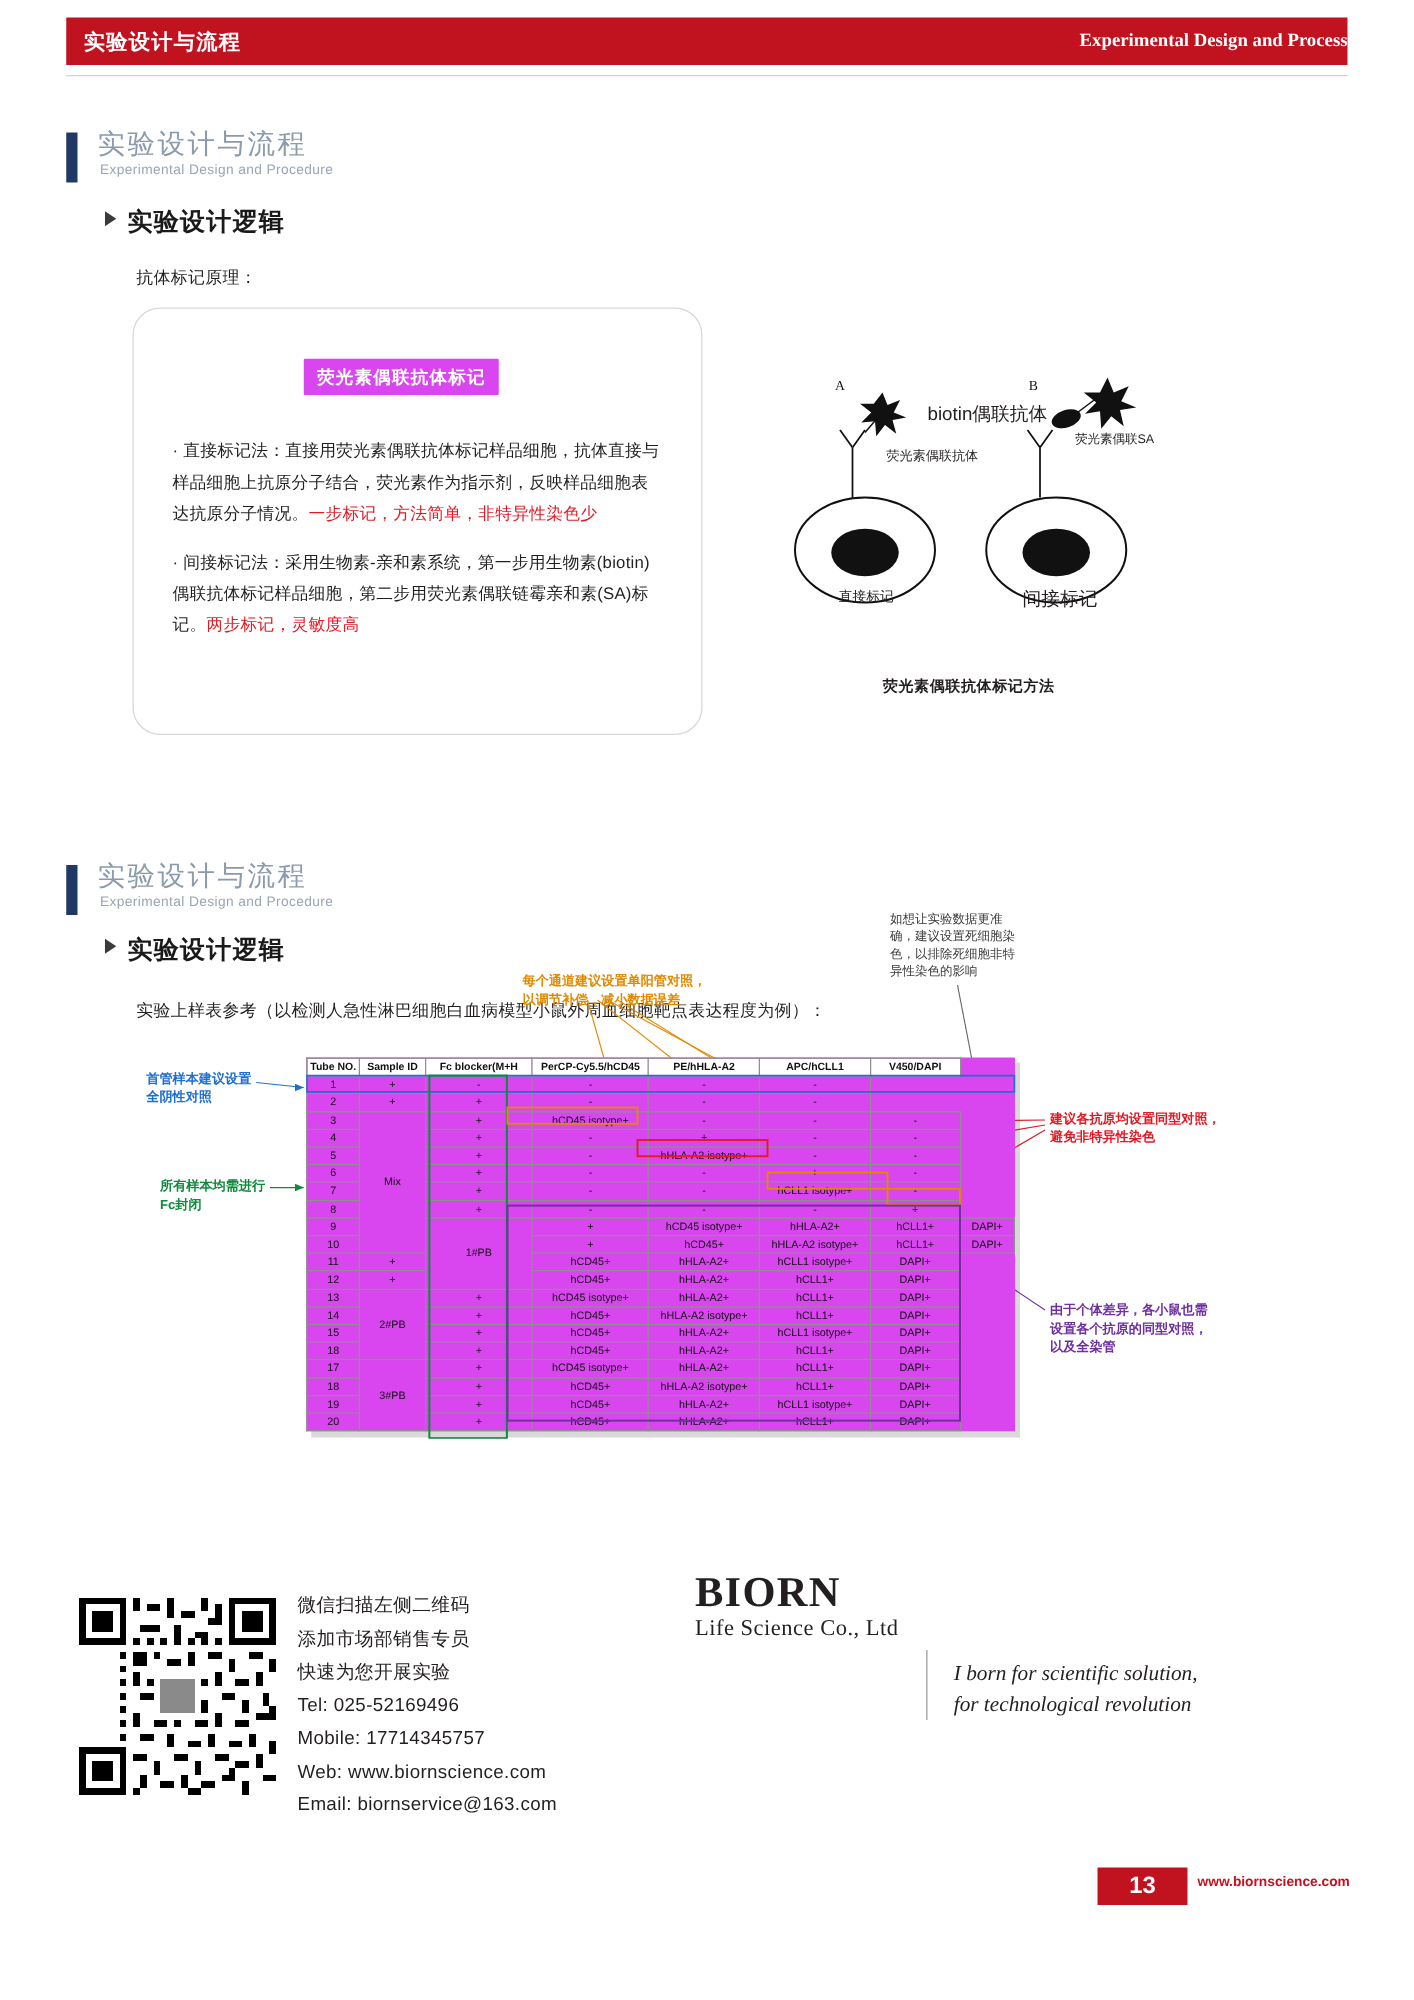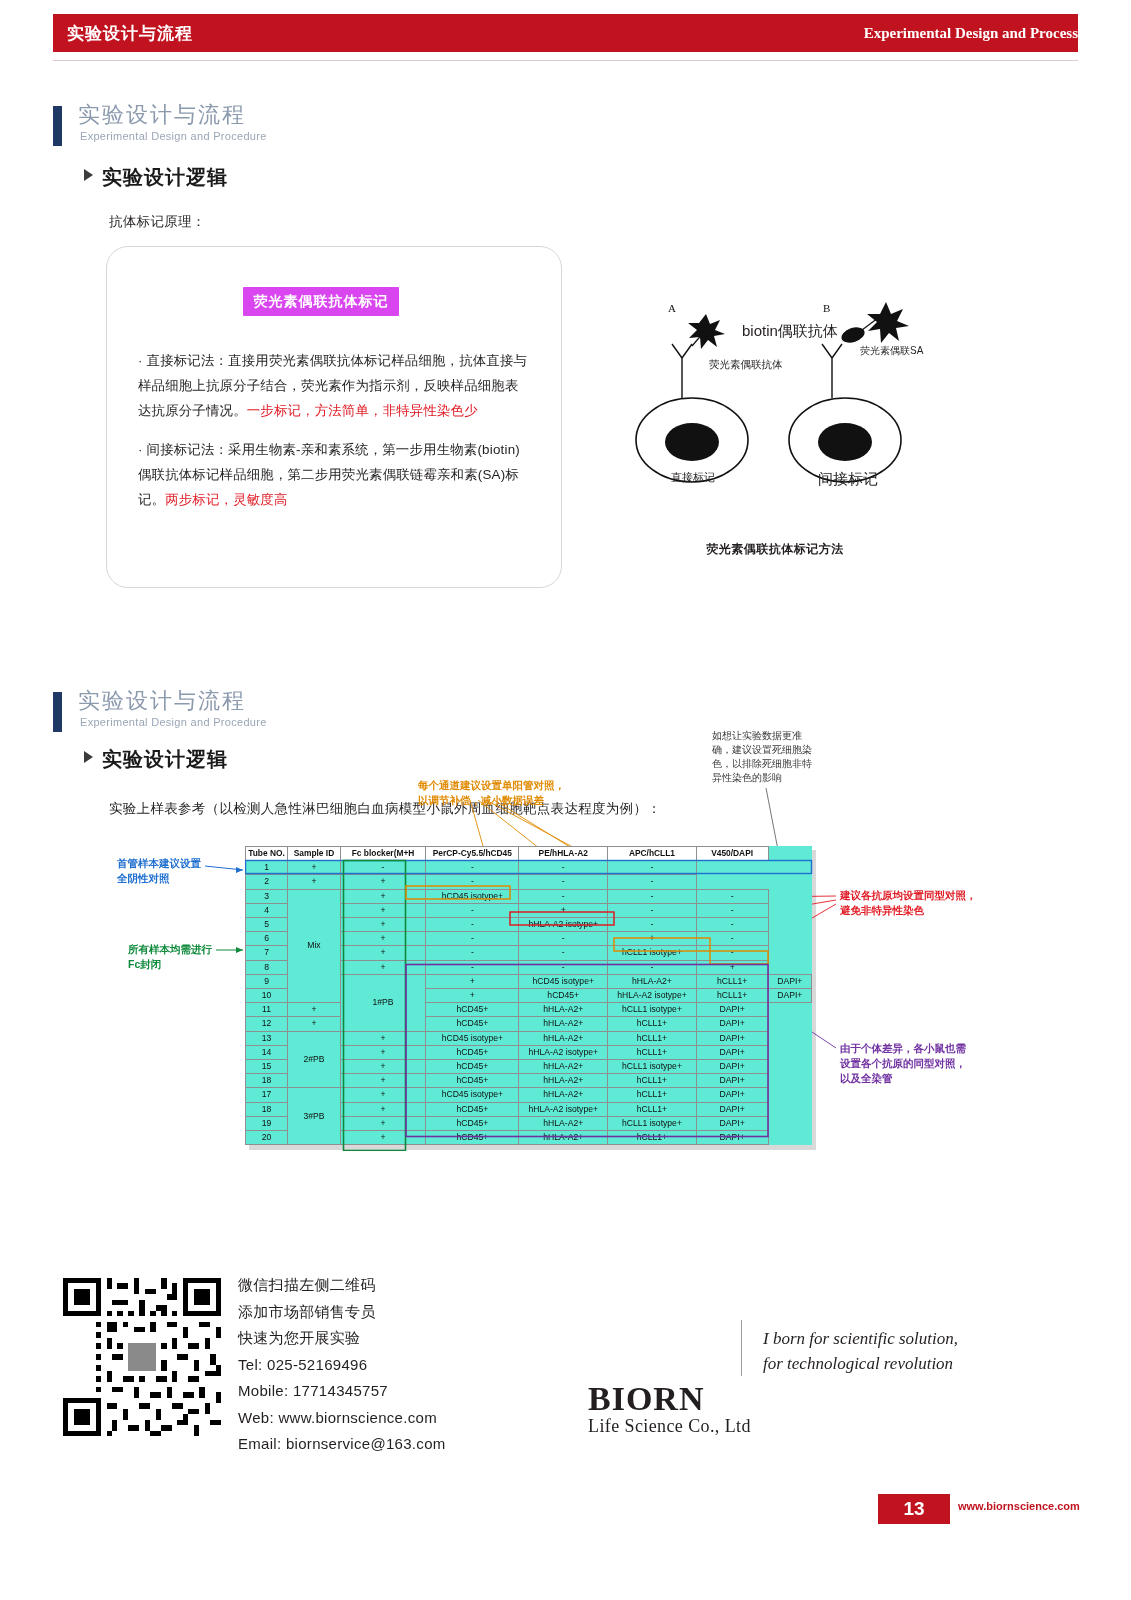--- a/index.html
+++ b/index.html
@@ -82,21 +82,21 @@
   
   .diagram { position:absolute; left:610px; top:290px; width:330px; height:240px; }
   .dg-cap {
     position:absolute; left:610px; top:497px; width:330px; text-align:center;
     font-size:12px; font-weight:bold; letter-spacing:0.5px;margin-top:44px;
   }
 
   
   .tbl-wrap { position:absolute; left:245px; top:846px; width:567px; }
   table.samp {
-    border-collapse:collapse; width:567px; background:#5eead4;
+    border-collapse:collapse; width:567px; background:#d946ef;
     font-size:8.6px; font-family:"Liberation Sans", sans-serif;
   }
   table.samp th, table.samp td {
     border:1px solid #8f8f8f; text-align:center; padding:0; height:13.2px;
     line-height:13.2px; white-space:nowrap; color:#111;
   }
   table.samp th { font-weight:bold; font-size:8.4px; background:#fff; }
   .c-tube { width:46px; }
   .c-sid  { width:52px; }
   .c-fc   { width:62px; }
@@ -122,21 +122,21 @@
   .anno.purple { color:#7030a0; }
   .anno.dark   { color:#333; font-weight:normal; }
 
   
   .qr { position:absolute; left:63px; top:1278px; width:158px; height:158px; }
   .qr-grid { width:158px; height:158px; display:block; }
   .ft-text {
     position:absolute; left:238px; top:1272px; font-size:15px; line-height:26.5px;
     color:#231f20; letter-spacing:0.3px;
   }
-  .brand { position:absolute; left:556px; top:1380px;margin-left:32px; }
+  .brand { position:absolute; left:556px; top:1256px; }
   .brand .name {
     font-size:34px; font-weight:bold; letter-spacing:1px; color:#231f20;
     font-family:"Liberation Serif", serif;
   }
   .brand .sub {
     font-size:18px; color:#231f20; letter-spacing:0.4px;
     font-family:"Liberation Serif", serif; margin-top:-2px;
   }
   .brand-div {
     position:absolute; left:741px; top:1320px; width:1px; height:56px; background:#9b9b9b;

